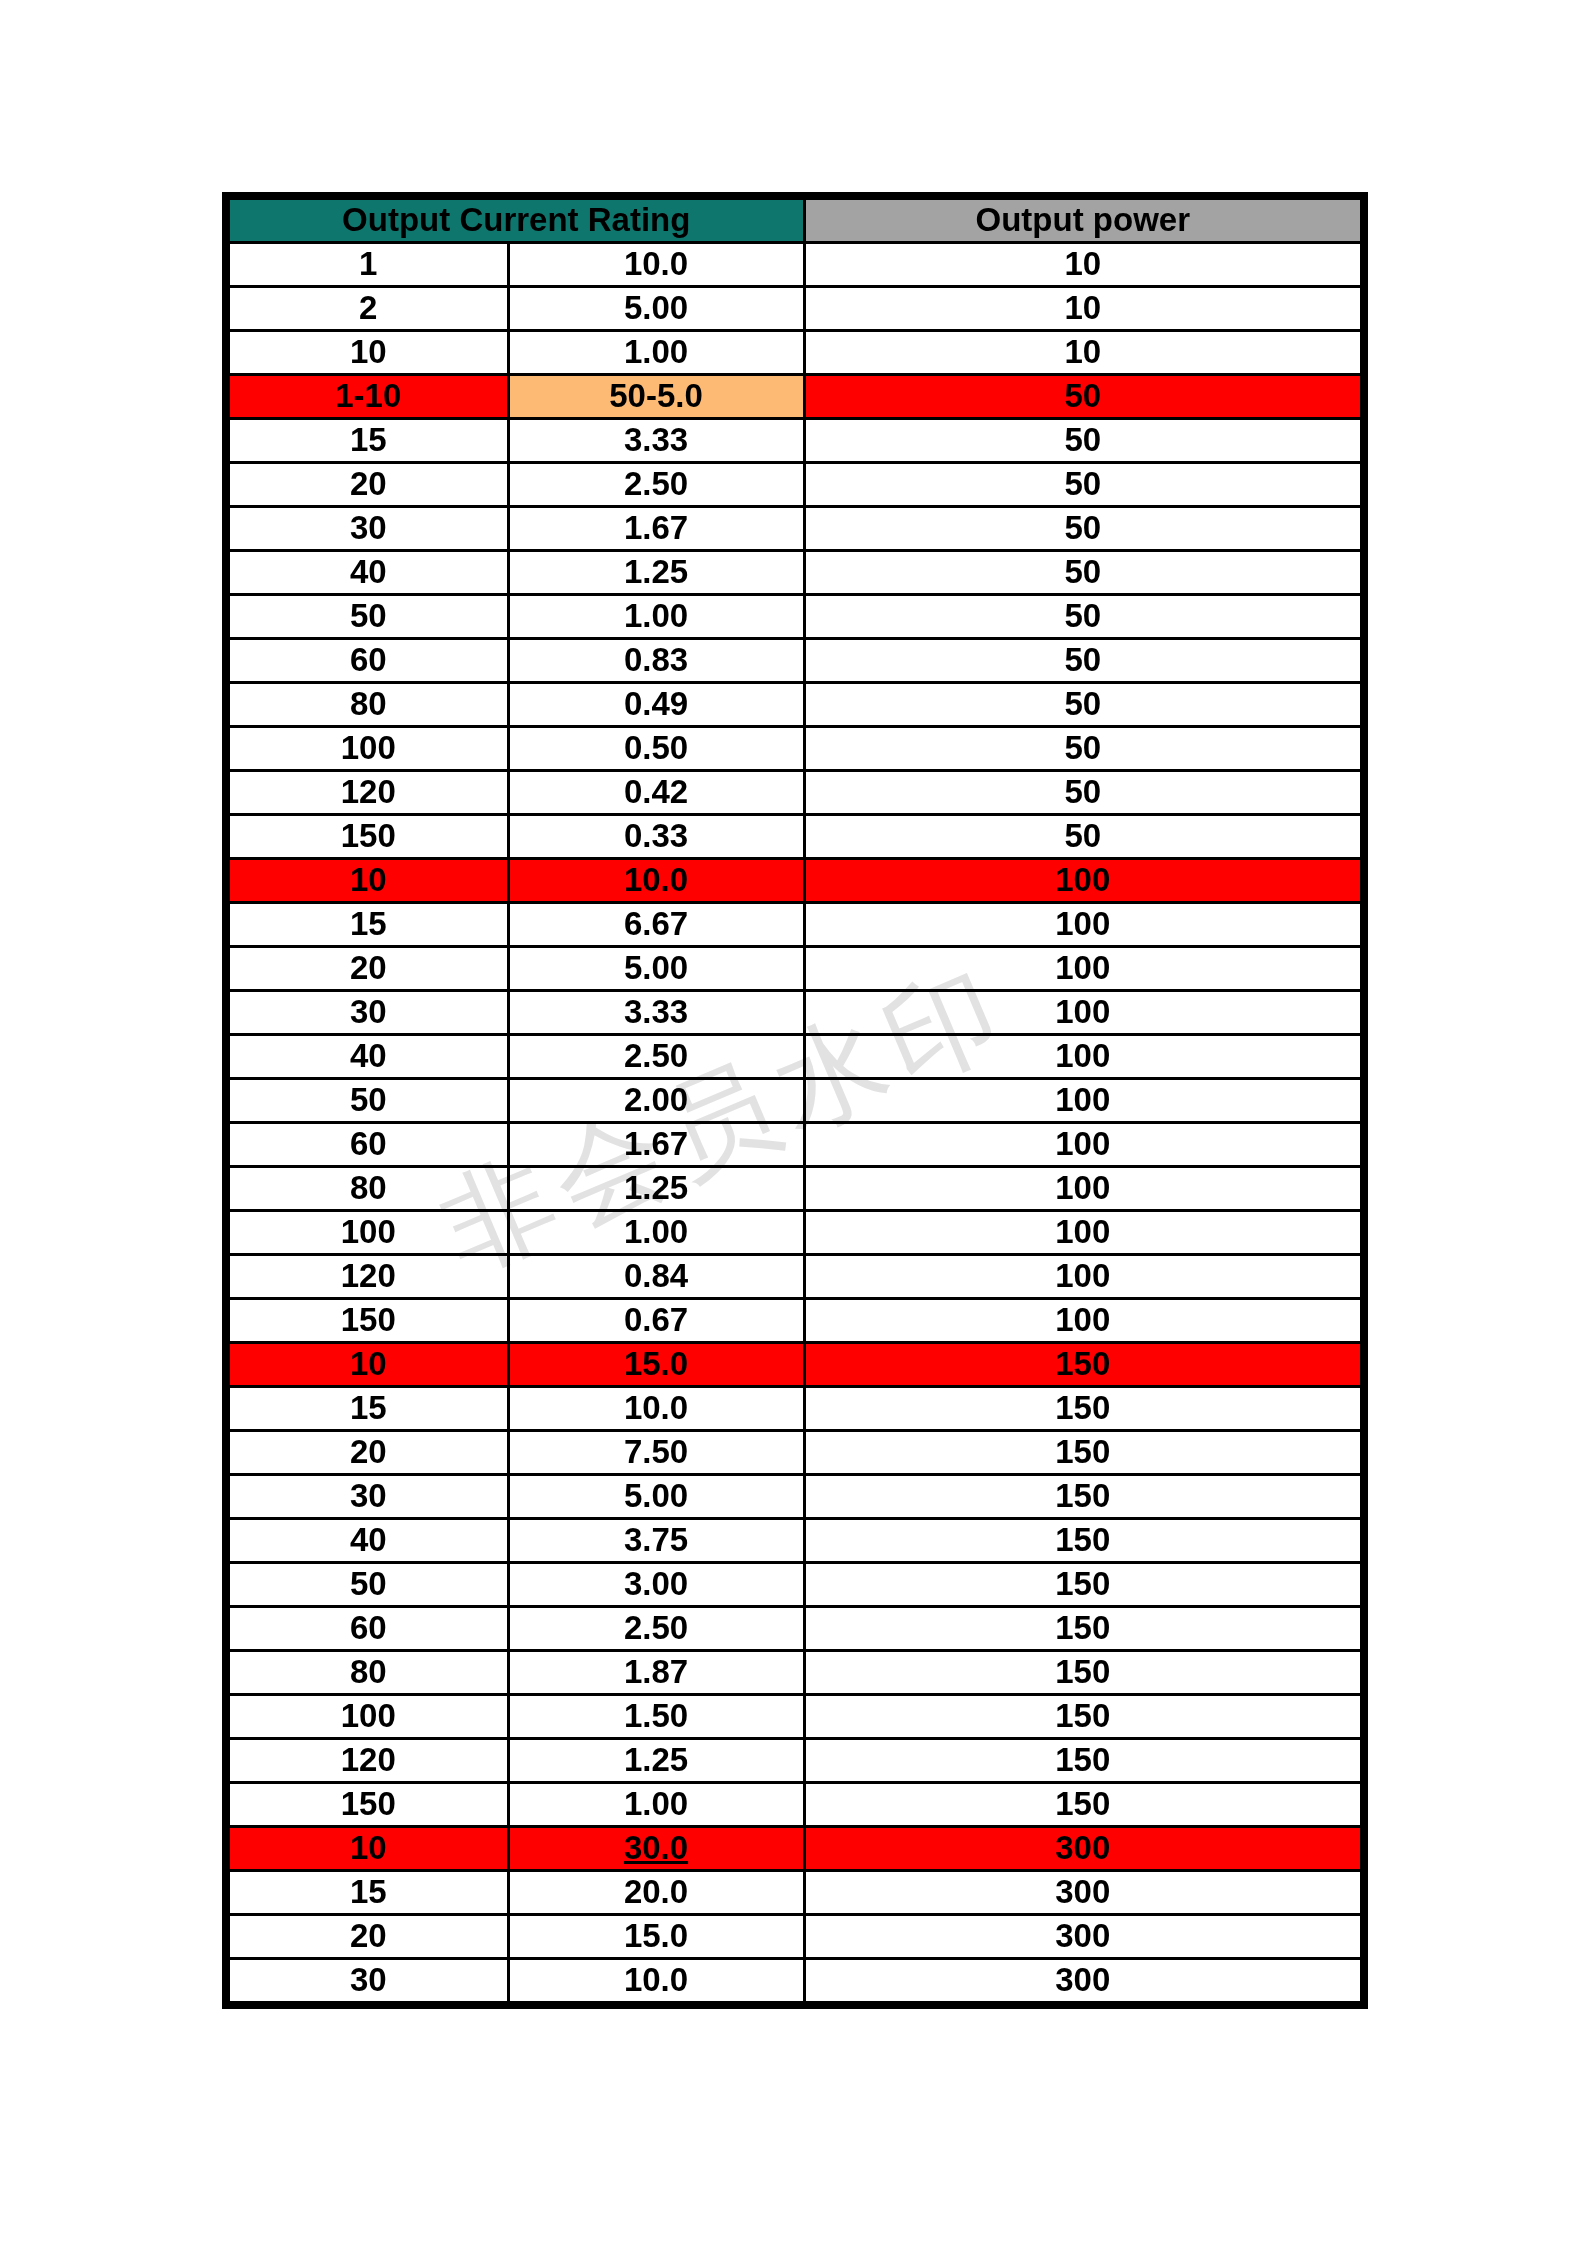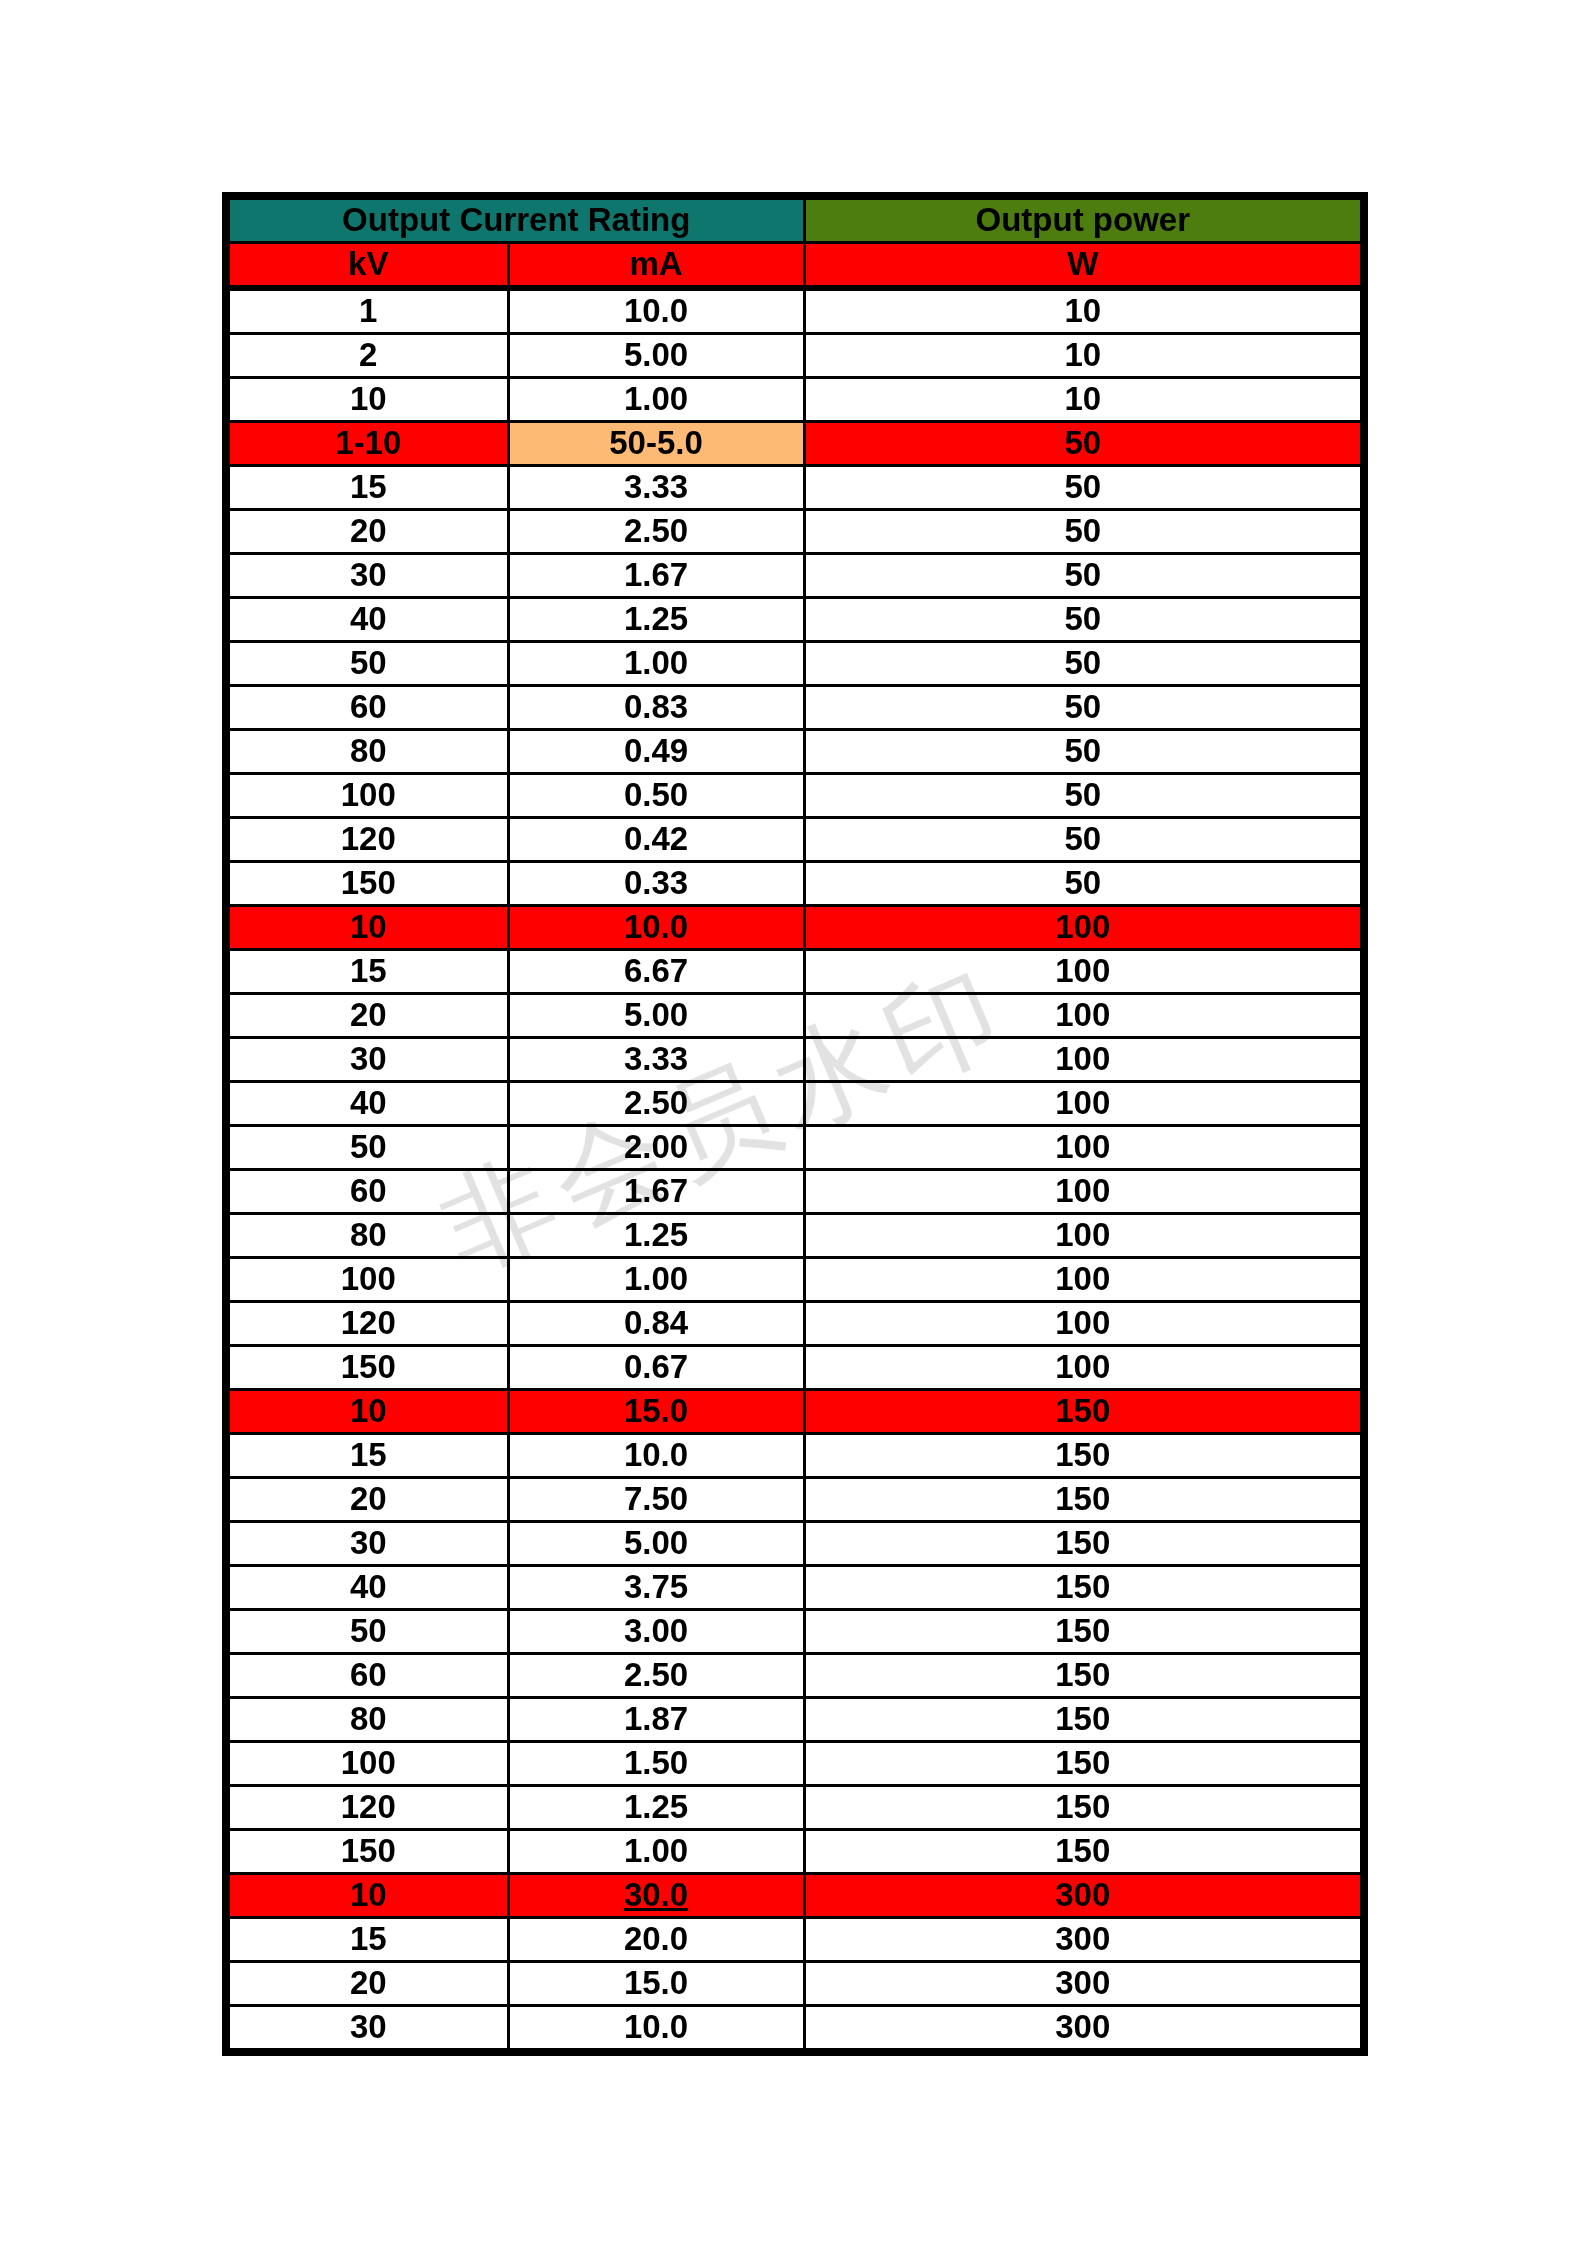--- a/index.html
+++ b/index.html
@@ -43,26 +43,21 @@
 
   <table class="spec">
     <colgroup>
       <col style="width:282px">
       <col style="width:296px">
       <col style="width:560px">
     </colgroup>
     <thead>
       <tr>
         <th colspan="2" style="background: #0f766e;">Output Current Rating</th>
-        <th style="background: #4d7c0f; margin-left: 32px;">Output power</th>
-      </tr>
-      <tr class="sub">
-        <th style="background: rgb(255, 0, 0);">kV</th>
-        <th style="background: rgb(255, 0, 0);">mA</th>
-        <th style="background: rgb(255, 0, 0);">W</th>
+        <th style="background: #a3a3a3; margin-left: 32px;">Output power</th>
       </tr>
     </thead>
     <tbody id="table-body">
         <tr>
           <td>1</td>
           <td>10.0</td>
           <td>10</td>
         </tr>
         <tr>
           <td>2</td>

